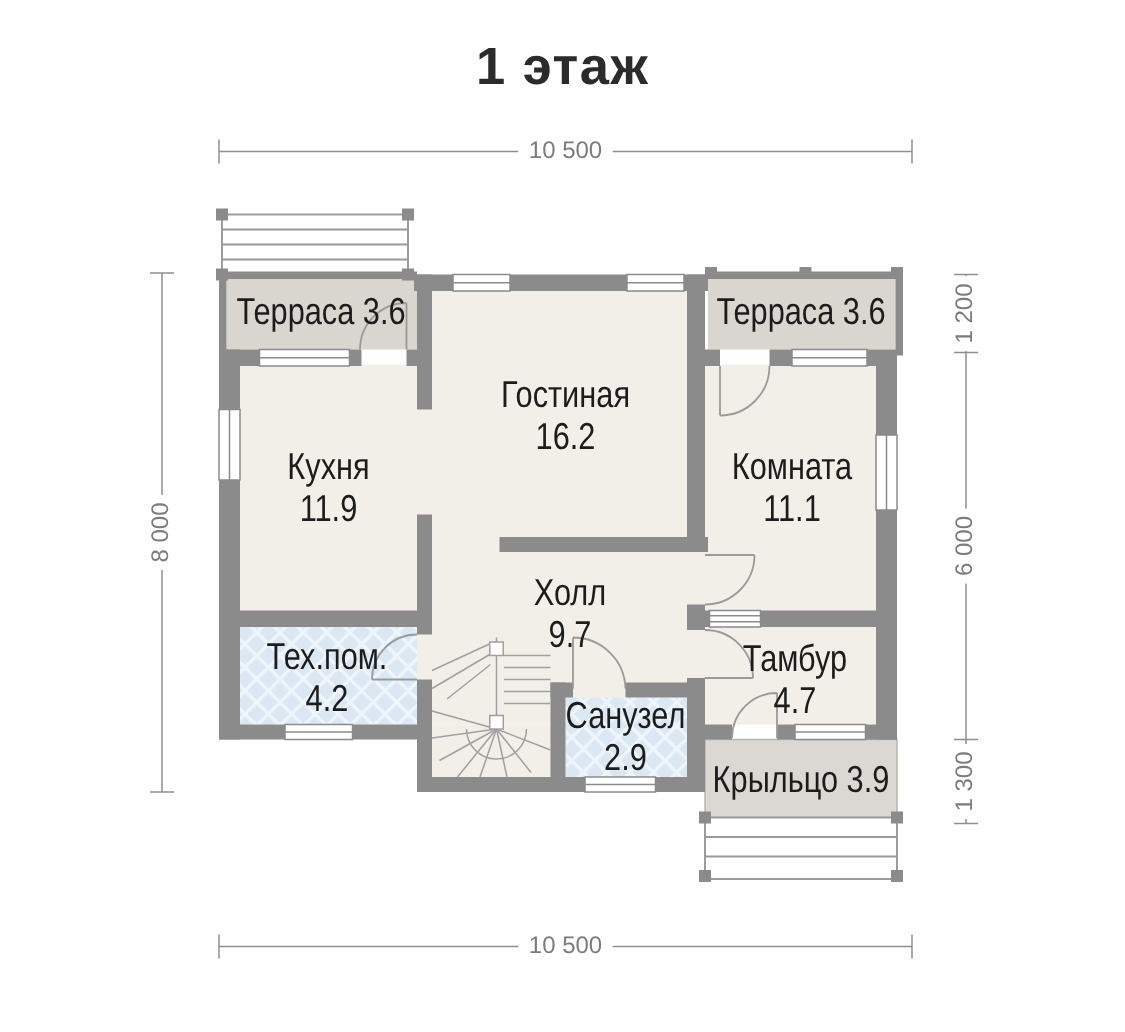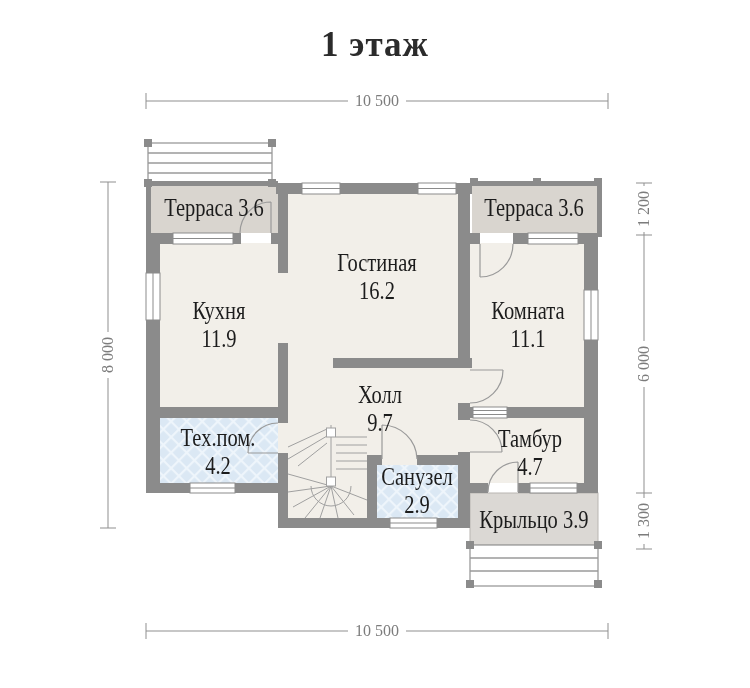--- a/index.html
+++ b/index.html
@@ -1,17 +1,17 @@
 <!DOCTYPE html>
 <html><head>
 <meta charset="utf-8">
 <style>
   html,body{margin:0;padding:0;background:#ffffff;}
   #canvas{position:relative;width:750px;height:688px;background:#fff;overflow:hidden;
-          font-family:Liberation Serif, serif;}
+          font-family:Liberation Sans, sans-serif;}
   #plan-svg{position:absolute;left:0;top:0;}
   .title{position:absolute;color:#2b2b2b;font-size:35px;font-weight:600;letter-spacing:1px;
          transform:translate(-50%,-50%);white-space:nowrap;}
   .room-label{position:absolute;color:#1c1c1c;font-size:25px;font-weight:500;line-height:1.12;
               text-align:center;transform:translate(-50%,-50%) scaleX(0.82);white-space:nowrap;}
   .dim{position:absolute;color:#7c7c7c;font-size:16px;background:#fff;padding:0 7px;
        transform:translate(-50%,-50%);white-space:nowrap;}
   .dim.vert{transform:translate(-50%,-50%) rotate(-90deg);padding:0 5px;}
 </style>
 </head>

